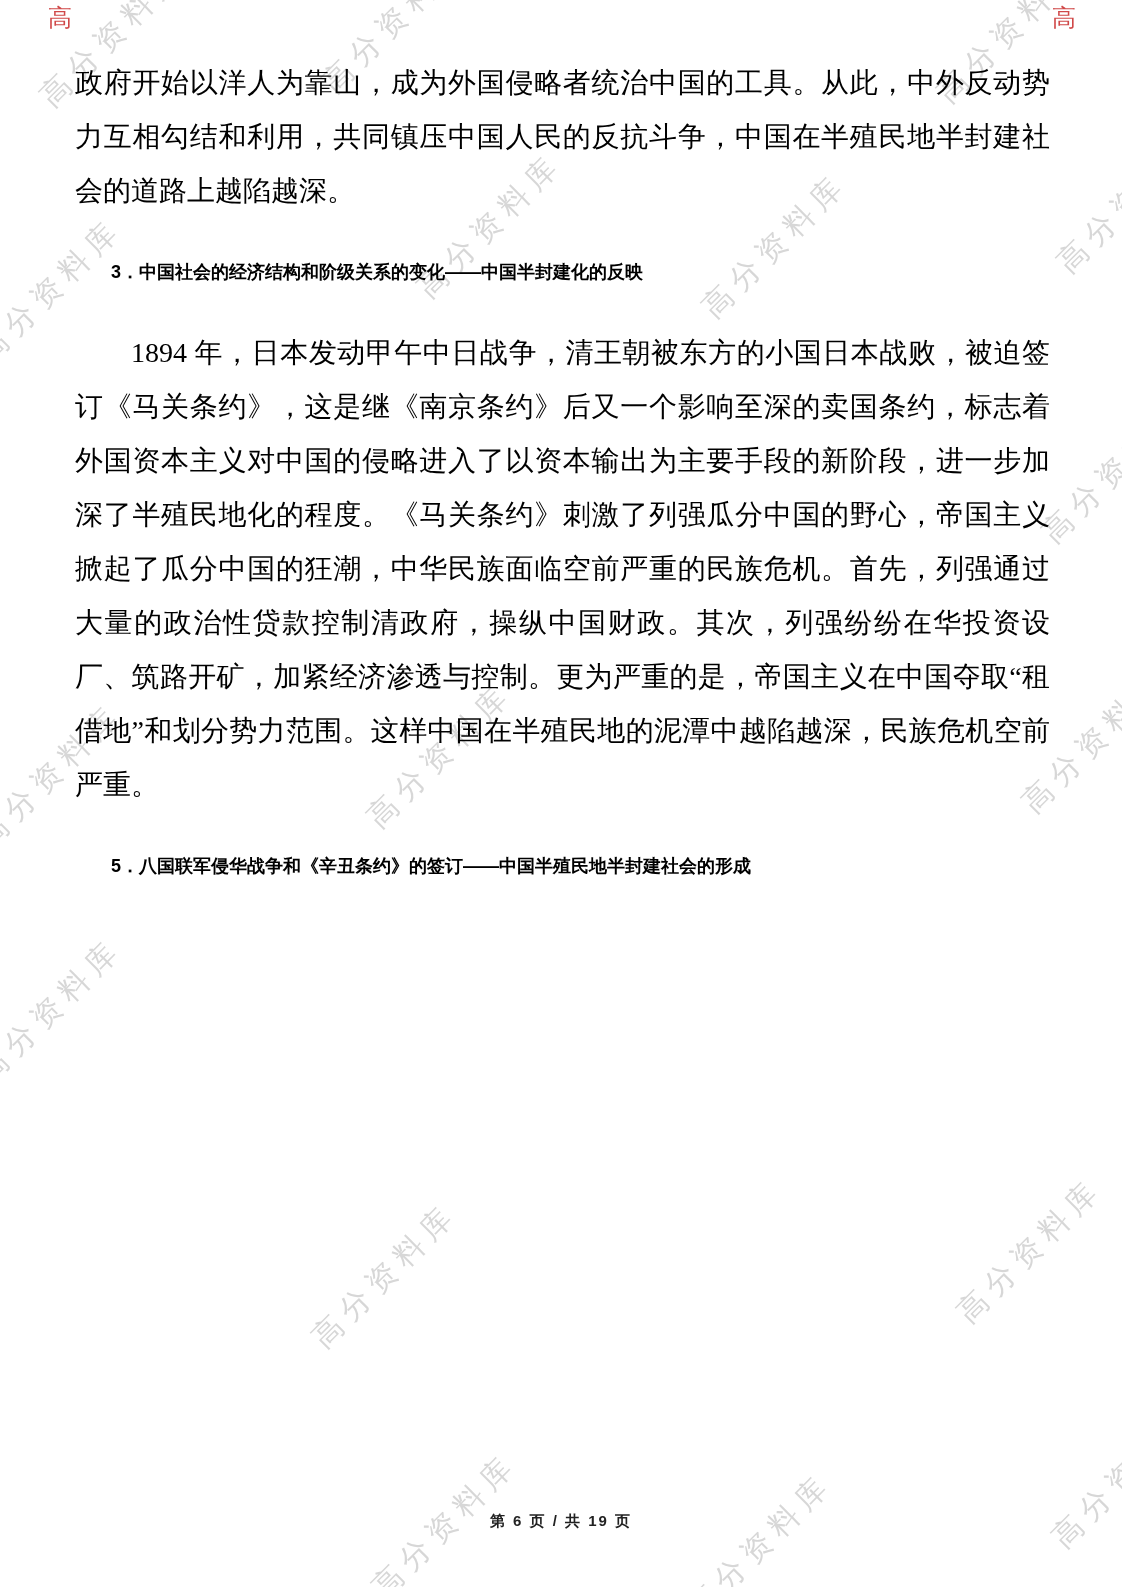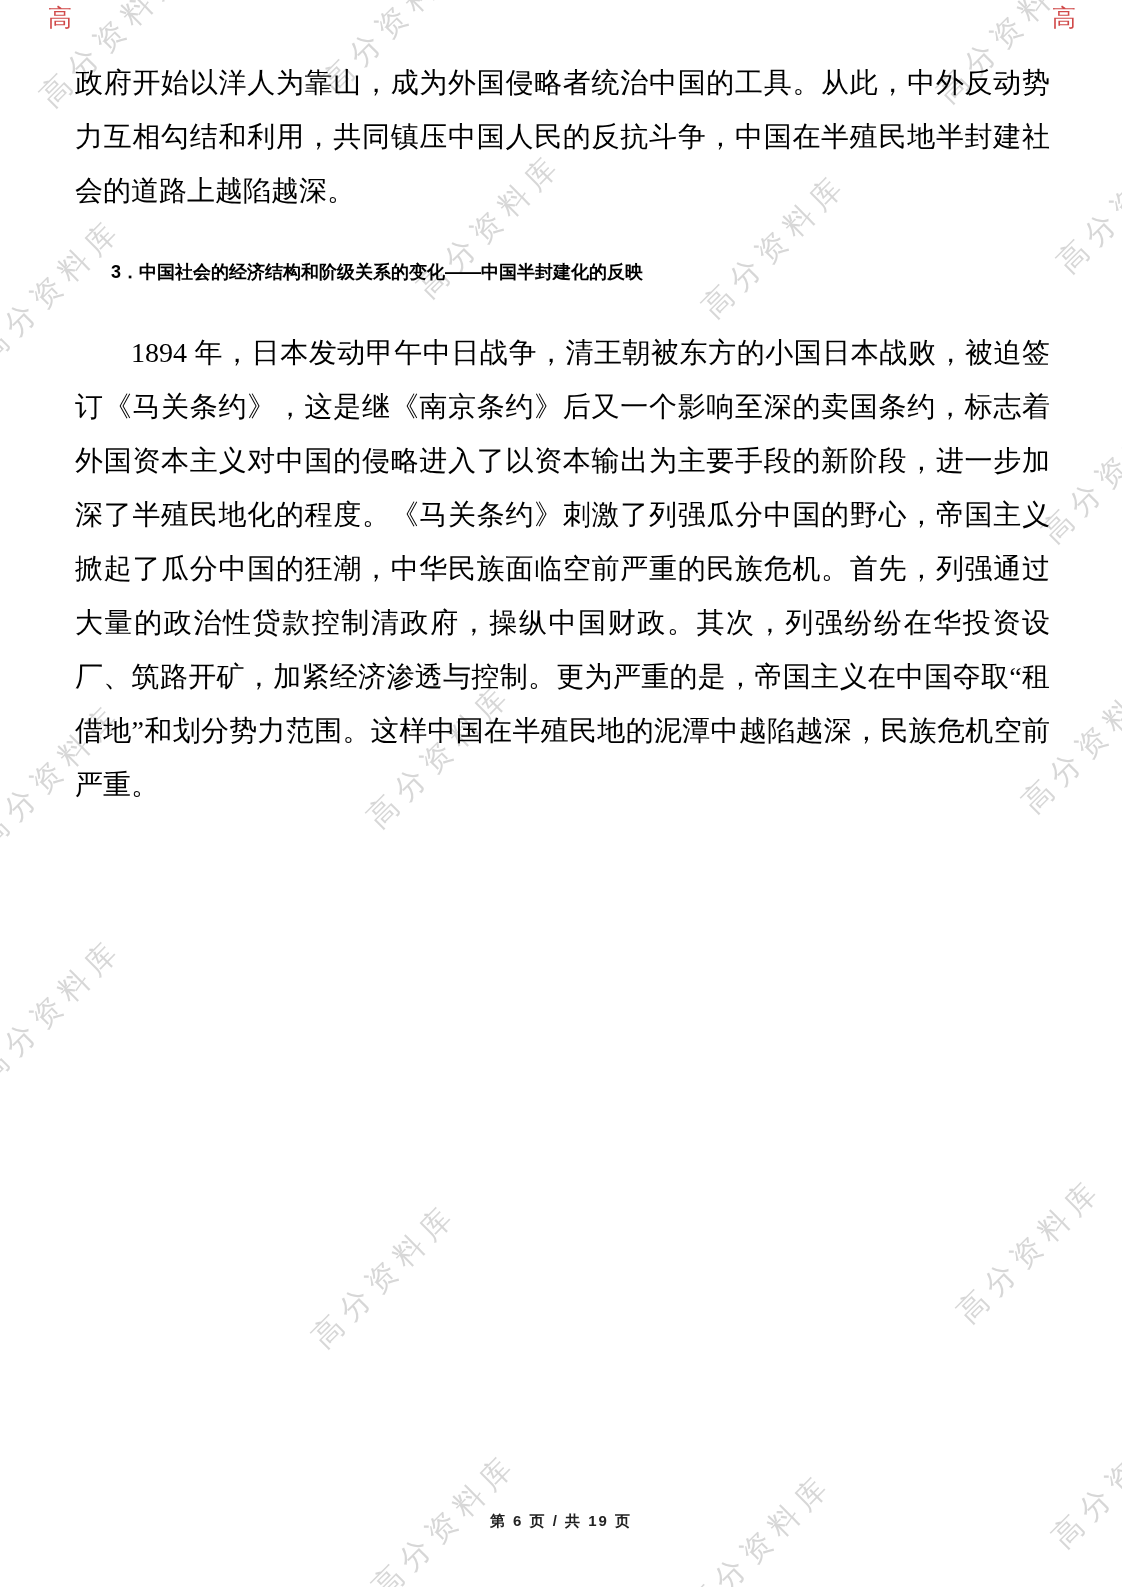--- a/index.html
+++ b/index.html
@@ -112,17 +112,18 @@
 
   <main class="content">
     <p class="body-para">政府开始以洋人为靠山，成为外国侵略者统治中国的工具。从此，中外反动势力互相勾结和利用，共同镇压中国人民的反抗斗争，中国在半殖民地半封建社会的道路上越陷越深。</p>
 
     <h2 class="heading">3．中国社会的经济结构和阶级关系的变化——中国半封建化的反映</h2>
 
 
 
     <p class="body-para indent">1894 年，日本发动甲午中日战争，清王朝被东方的小国日本战败，被迫签订《马关条约》，这是继《南京条约》后又一个影响至深的卖国条约，标志着外国资本主义对中国的侵略进入了以资本输出为主要手段的新阶段，进一步加深了半殖民地化的程度。《马关条约》刺激了列强瓜分中国的野心，帝国主义掀起了瓜分中国的狂潮，中华民族面临空前严重的民族危机。首先，列强通过大量的政治性贷款控制清政府，操纵中国财政。其次，列强纷纷在华投资设厂、筑路开矿，加紧经济渗透与控制。更为严重的是，帝国主义在中国夺取“租借地”和划分势力范围。这样中国在半殖民地的泥潭中越陷越深，民族危机空前严重。</p>
 
+    <h2 class="heading">5．八国联军侵华战争和《辛丑条约》的签订——中国半殖民地半封建社会的形成</h2>
   </main>
 
   <footer class="page-footer">第 6 页 / 共 19 页</footer>
 
 </div>
 
 </body></html>

